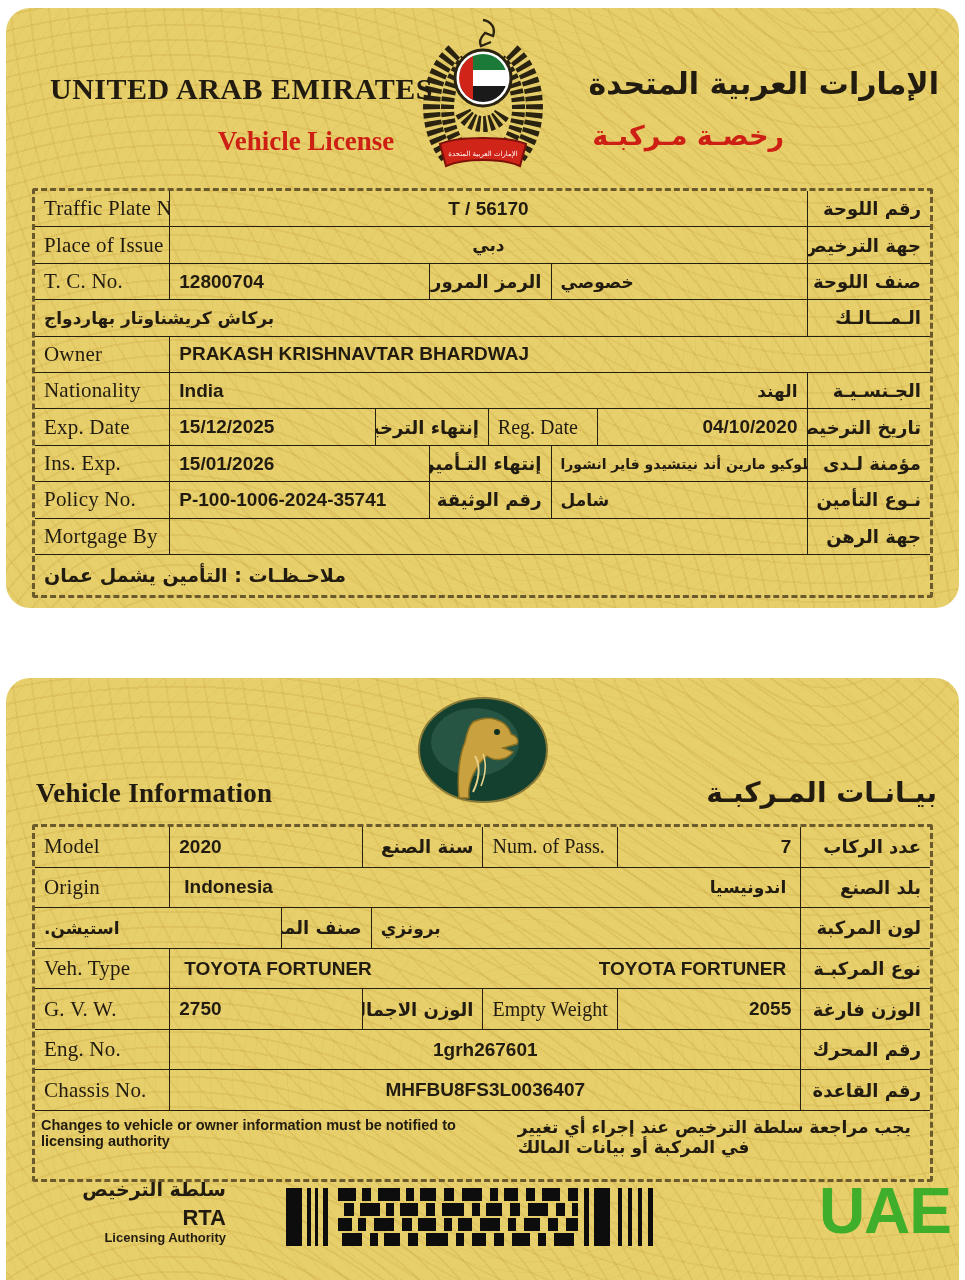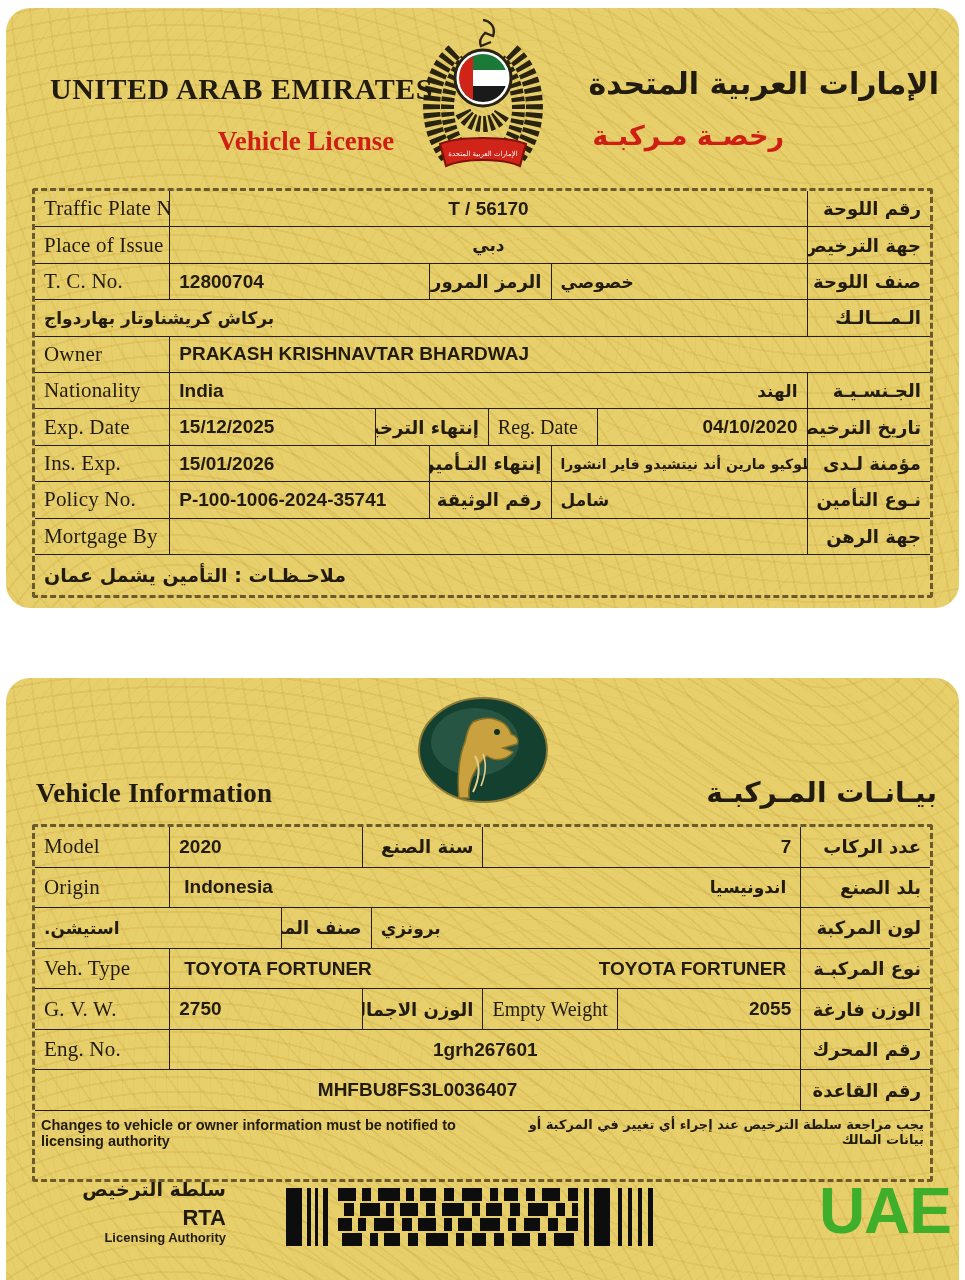--- a/index.html
+++ b/index.html
@@ -64,21 +64,21 @@
   .notes-cell{width:100%;justify-content:flex-end;font-size:19px;}
 
   
   .back-title-en{position:absolute;left:30px;top:100px;font-size:27px;font-weight:700;letter-spacing:.3px;}
   .back-title-ar{position:absolute;right:22px;top:98px;font-size:28px;white-space:nowrap;}
   .emblem2{position:absolute;left:50%;transform:translateX(-50%);top:16px;}
 
   .notice-row{flex:0 0 64px;align-items:flex-start !important;padding-top:4px;}
   .notice-cell{width:100%;display:flex;justify-content:space-between;align-items:flex-start;padding:2px 6px;gap:16px;}
   .notice-en{font-family:"Liberation Sans", sans-serif;font-weight:700;font-size:14.5px;max-width:52%;white-space:normal;}
-  .notice-ar{font-family:"DejaVu Sans", sans-serif;font-weight:700;direction:rtl;font-size:13px;max-width:46%;white-space:normal;text-align:right;}
+  .notice-ar{font-family:"DejaVu Sans", sans-serif;font-weight:700;direction:rtl;font-size:17px;max-width:46%;white-space:normal;text-align:left;}
 
   
   .authority{position:absolute;left:40px;top:500px;text-align:right;width:180px;}
   .authority .a-ar{font-size:19px;margin-bottom:6px;}
   .authority .a-abbr{font-family:"Liberation Sans", sans-serif;font-weight:700;font-size:22px;line-height:1.1;}
   .authority .a-en{font-family:"Liberation Sans", sans-serif;font-weight:700;font-size:13px;}
   .barcode{position:absolute;left:280px;top:510px;}
   .uae-wordmark{position:absolute;right:8px;top:496px;font-family:"Liberation Sans", sans-serif;font-weight:700;font-size:64px;color:#3fae2a;letter-spacing:-1px;}
 </style>
 </head>
@@ -212,20 +212,21 @@
 
   <div class="back-title-en">Vehicle Information</div>
   <div class="back-title-ar ar">بيـانـات المـركبـة</div>
 
   <div class="tbl" id="back-tbl">
 
     <div class="row">
       <div class="cell lab w-lab">Model</div>
       <div class="cell val w-b-val">2020</div>
       <div class="cell alab w-b-mid">سنة الصنع</div>
+      <div class="cell lab2 w-b-en2">Num. of Pass.</div>
       <div class="cell val grow r">7</div>
       <div class="cell alab w-b-rlab">عدد الركاب</div>
     </div>
 
     <div class="row">
       <div class="cell lab w-lab">Origin</div>
       <div class="cell grow" style="justify-content:space-between;padding:0 14px;">
         <span class="val">Indonesia</span>
         <span class="aval">اندونيسيا</span>
       </div>
@@ -257,20 +258,21 @@
       <div class="cell alab w-b-rlab">الوزن فارغة</div>
     </div>
 
     <div class="row">
       <div class="cell lab w-lab">Eng. No.</div>
       <div class="cell val grow c">1grh267601</div>
       <div class="cell alab w-b-rlab">رقم المحرك</div>
     </div>
 
     <div class="row">
+      <div class="cell lab w-lab">Chassis No.</div>
       <div class="cell val grow c">MHFBU8FS3L0036407</div>
       <div class="cell alab w-b-rlab">رقم القاعدة</div>
     </div>
 
     <div class="row notice-row">
       <div class="notice-cell">
         <span class="notice-en">Changes to vehicle or owner information must be notified to licensing authority</span>
         <span class="notice-ar">يجب مراجعة سلطة الترخيص عند إجراء أي تغيير في المركبة أو بيانات المالك</span>
       </div>
     </div>

